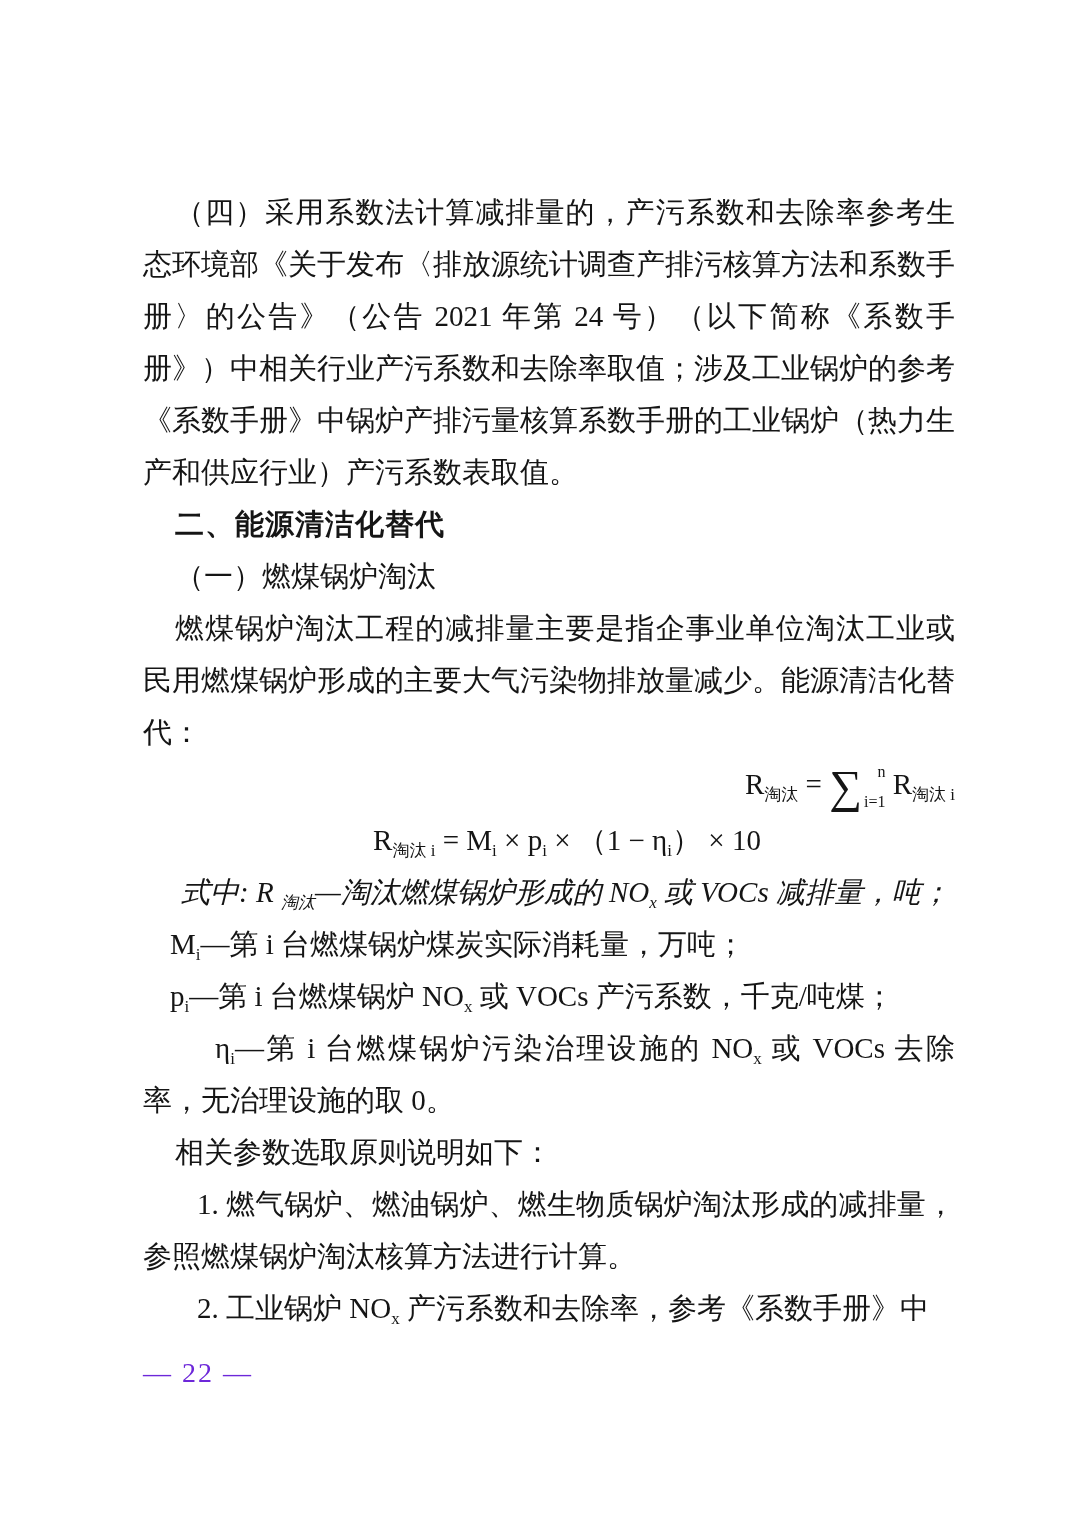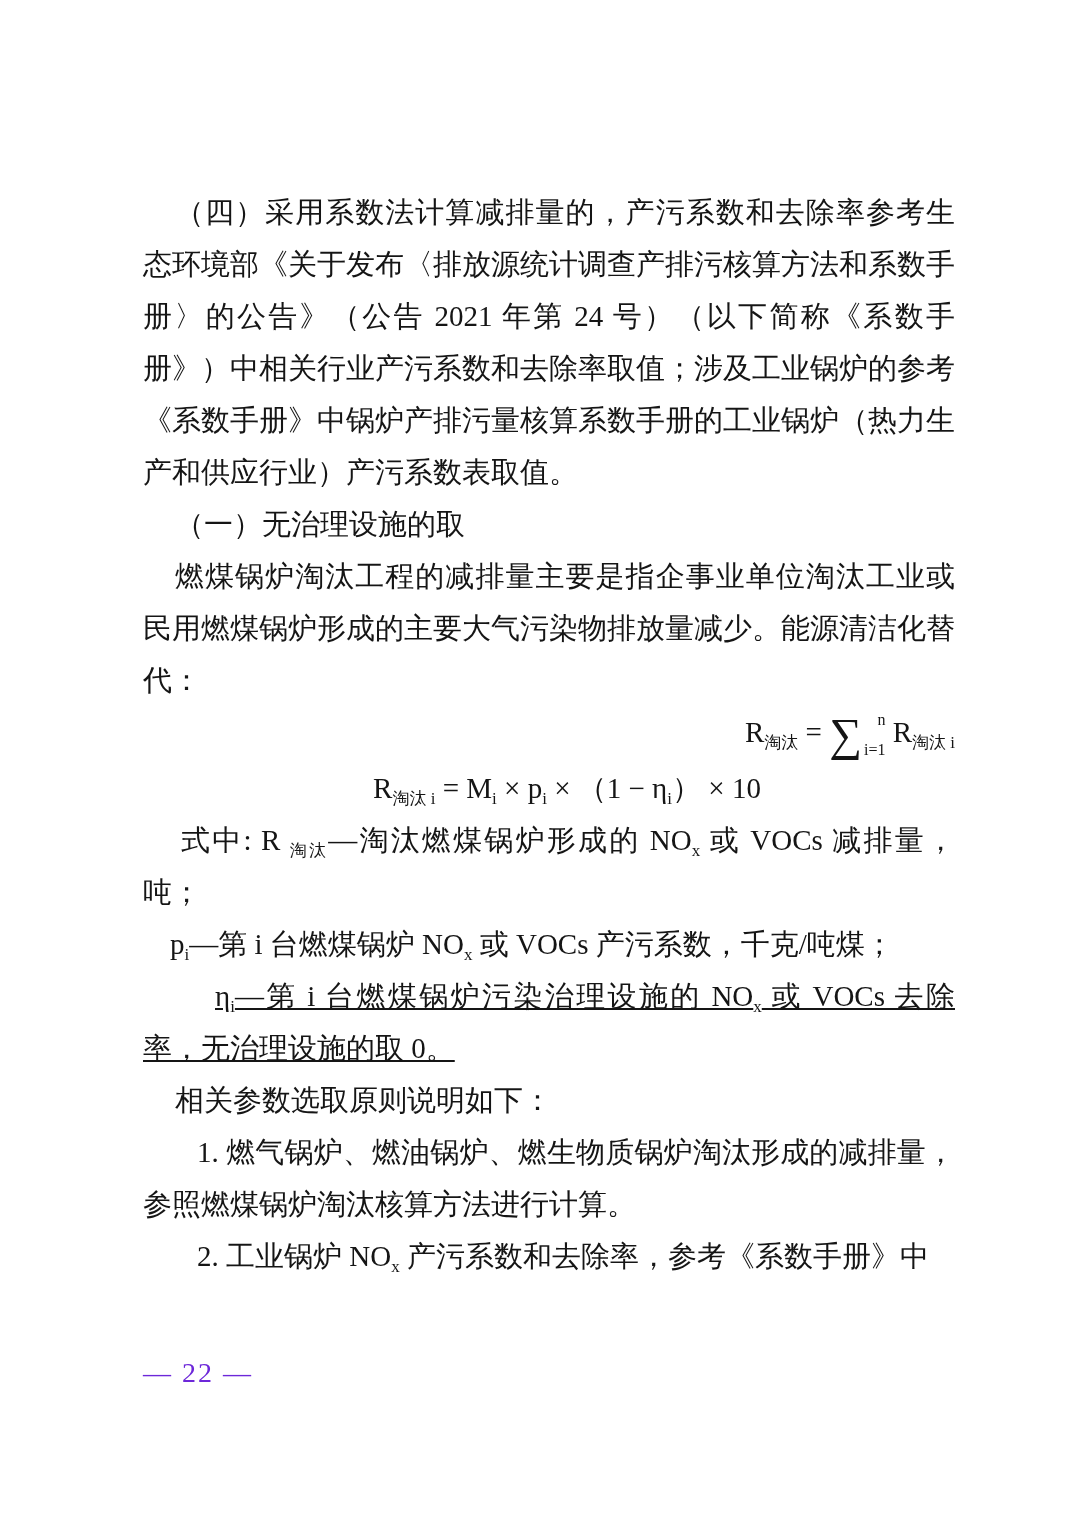--- a/index.html
+++ b/index.html
@@ -21,23 +21,23 @@
     line-height: 52px;
     text-align: justify;
   }
   .content p, .content h2, .content h3, .content div {
     margin: 0;
     padding: 0;
     font-size: 29px;
     font-weight: normal;
   }
   .indent-1   { text-indent: 32px; }
-  .indent-def1{ text-indent: 38px; }
+  .indent-def1{ text-indent: 38px; font-style: italic; }
   .indent-def2{ text-indent: 27px; }
-  .indent-eta { text-indent: 72px; text-decoration: underline; }
+  .indent-eta { text-indent: 72px; }
   .indent-item{ text-indent: 54px; }
   h2.section-heading {
     font-family: "Liberation Sans", "DejaVu Sans", sans-serif;
     font-weight: 700;
     letter-spacing: 1px;
   }
   .formula-center { text-align: right; text-indent: 0; height: 56px; }
   .formula-left   { text-align: center; text-indent: 36px; }
   sub {
     font-size: 17px;
@@ -74,38 +74,40 @@
   }
 </style>
 </head>
 <body>
 
 <div class="page">
   <div class="content">
 
     <p class="indent-1">（四）采用系数法计算减排量的，产污系数和去除率参考生态环境部《关于发布〈排放源统计调查产排污核算方法和系数手册〉的公告》（公告 2021 年第 24 号）（以下简称《系数手册》）中相关行业产污系数和去除率取值；涉及工业锅炉的参考《系数手册》中锅炉产排污量核算系数手册的工业锅炉（热力生产和供应行业）产污系数表取值。</p>
 
+    <h2 class="section-heading indent-1">二、能源清洁化替代</h2>
 
-    <h3 class="indent-1">（一）无治理设施的取</h3>
+    <h3 class="indent-1">（一）燃煤锅炉淘汰</h3>
 
     <p class="indent-1">燃煤锅炉淘汰工程的减排量主要是指企事业单位淘汰工业或民用燃煤锅炉形成的主要大气污染物排放量减少。能源清洁化替代：</p>
 
     <div class="formula-center"><span>R</span><sub>淘汰</sub><span> = </span><span class="sigma-wrap">
           <span class="sigma">∑</span>
           <span class="sigma-limits">
             <span class="lim-sup">n</span>
             <span class="lim-sub">i=1</span>
           </span>
         </span><span> R</span><sub>淘汰 i</sub></div>
 
     <div class="formula-left"><span>R</span><sub>淘汰 i</sub><span> = M</span><sub>i</sub><span> × p</span><sub>i</sub><span> × （1 − η</span><sub>i</sub><span>） × 10</span></div>
 
     <p class="indent-def1"><span>式中: R </span><sub>淘汰</sub><span>—淘汰燃煤锅炉形成的 NO</span><sub>x</sub><span> 或 VOCs 减排量，吨；</span></p>
 
 
+    <p class="indent-def2"><span>M</span><sub>i</sub><span>—第 i 台燃煤锅炉煤炭实际消耗量，万吨；</span></p>
 
     <p class="indent-def2"><span>p</span><sub>i</sub><span>—第 i 台燃煤锅炉 NO</span><sub>x</sub><span> 或 VOCs 产污系数，千克/吨煤；</span></p>
 
     <p class="indent-eta"><span>η</span><sub>i</sub><span>—第 i 台燃煤锅炉污染治理设施的 NO</span><sub>x</sub><span> 或 VOCs 去除率，无治理设施的取 0。</span></p>
 
     <p class="indent-1">相关参数选取原则说明如下：</p>
 
     <p class="indent-item">1. 燃气锅炉、燃油锅炉、燃生物质锅炉淘汰形成的减排量，参照燃煤锅炉淘汰核算方法进行计算。</p>
 
     <p class="indent-item"><span>2. 工业锅炉 NO</span><sub>x</sub><span> 产污系数和去除率，参考《系数手册》中</span></p>

